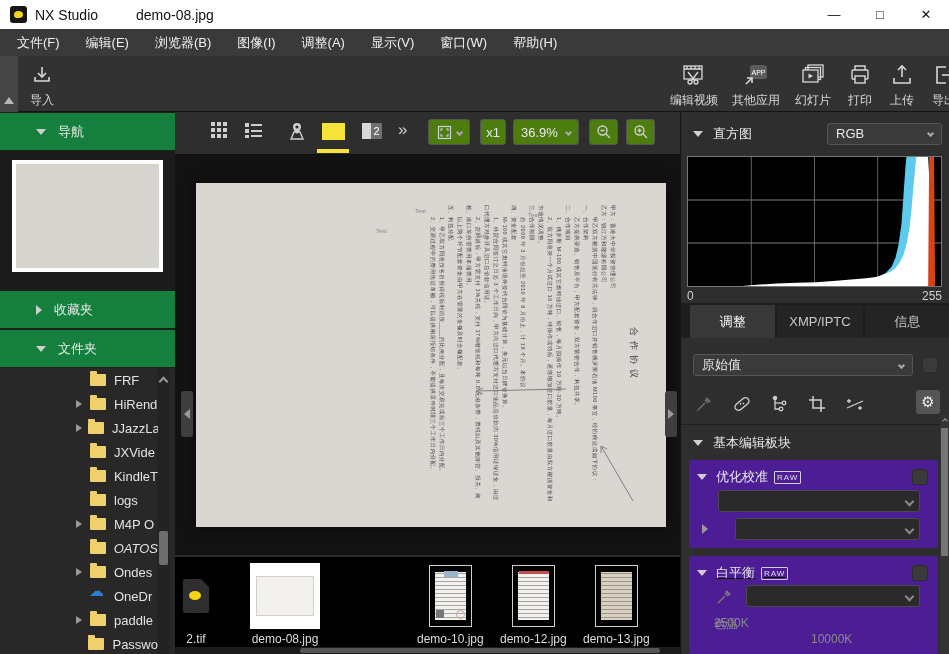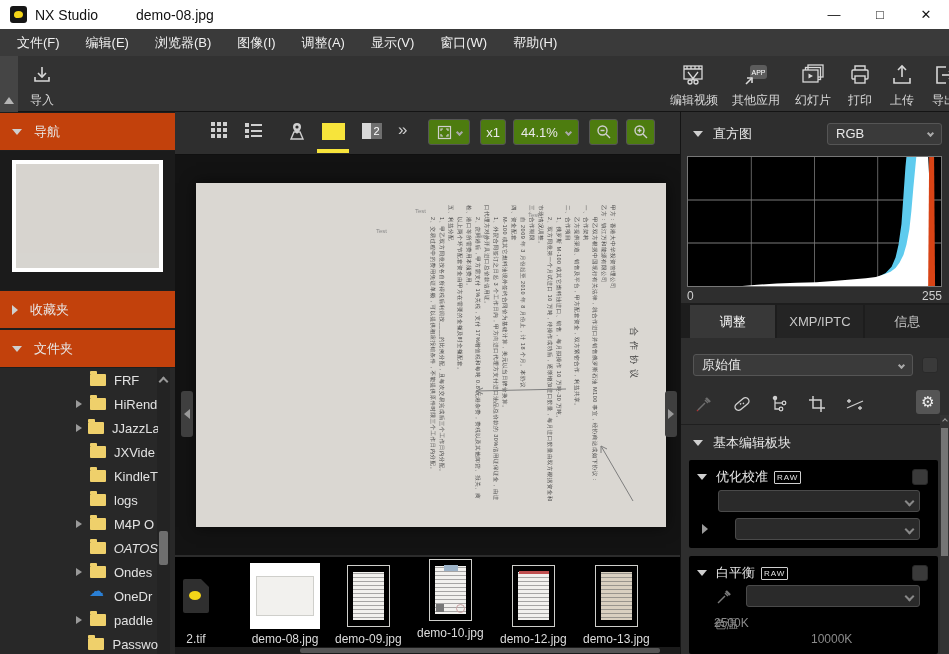--- a/index.html
+++ b/index.html
@@ -19,21 +19,21 @@
   .menuitem{color:#f0f0f0;font-size:13px;padding:0 13px;height:100%;display:flex;align-items:center;}
   
   #toolbar{position:absolute;left:0;top:56px;width:949px;height:56px;background:#323232;border-bottom:1px solid #141414;}
   #toolbar-strip{position:absolute;left:0;top:0;width:18px;height:56px;background:#454545;}
   #toolbar-strip .tri{position:absolute;left:4px;bottom:8px;width:0;height:0;border-left:5px solid transparent;border-right:5px solid transparent;border-bottom:7px solid #b5b5b5;}
   .tbtn{position:absolute;top:6px;display:flex;flex-direction:column;align-items:center;gap:4px;color:#d8d8d8;font-size:12px;}
   .tbtn .ticon{height:26px;display:flex;align-items:center;justify-content:center;}
   svg{display:block;}
   
   #sidebar{position:absolute;left:0;top:112px;width:175px;height:542px;background:#282828;overflow:hidden;}
-  .sechead{height:39px;display:flex;align-items:center;color:#e8e8e8;font-size:13px;background:#c2410c;border-bottom:1px solid #1e1e1e;border-top:1px solid #1e1e1e;}
+  .sechead{height:39px;display:flex;align-items:center;color:#e8e8e8;font-size:13px;background:#15803d;border-bottom:1px solid #1e1e1e;border-top:1px solid #1e1e1e;padding-left:24px;}
   .sechead .arrow{margin:0 12px 0 12px;}
   .tri-down{width:0;height:0;border-left:5px solid transparent;border-right:5px solid transparent;border-top:6px solid #cfcfcf;}
   .tri-right{width:0;height:0;border-top:5px solid transparent;border-bottom:5px solid transparent;border-left:6px solid #cfcfcf;}
   #navthumb{height:139px;background:#1b1b1b;position:relative;}
   .navphoto{position:absolute;left:12px;top:9px;width:151px;height:112px;background:#fff;padding:4px;}
   .navphoto .ph{width:100%;height:100%;background:#d7d4cf;position:relative;overflow:hidden;}
   .streaks-v{background:#d7d4cf repeating-linear-gradient(90deg,rgba(70,70,70,.45) 0 1px,transparent 1px 5px);}
   .ph .mask-r{position:absolute;right:0;top:0;width:30%;height:100%;background:rgba(215,212,207,.85);}
   .ph .mask-b{position:absolute;left:0;bottom:0;width:100%;height:14%;background:rgba(215,212,207,.8);}
   #foldertree{position:relative;height:302px;}
@@ -84,21 +84,21 @@
   .dd{background:#3a3a3a;border:1px solid #555;border-radius:3px;color:#e8e8e8;font-size:13px;display:flex;align-items:center;padding:0 8px;position:relative;}
   .dd .chevend{margin-left:auto;}
   #histo-plot{position:absolute;left:6px;top:44px;width:255px;height:131px;background:#000;border:1px solid #777;}
   #histo-axis{position:absolute;left:6px;top:177px;width:255px;display:flex;justify-content:space-between;color:#cfcfcf;font-size:12px;}
   #tabs{position:absolute;left:0;top:191px;width:269px;height:35px;background:#1d1d1d;display:flex;gap:2px;padding-left:9px;}
   .tab{flex:1;display:flex;align-items:center;justify-content:center;font-size:13px;color:#c8c8c8;background:#242424;margin-top:2px;}
   .tab.active{background:#383838;color:#fff;}
   #adjpanel{position:absolute;left:0;top:226px;width:269px;height:316px;background:#2e2e2e;}
   .checkbox{width:16px;height:16px;background:#3a3a3a;border:1px solid #2a2a2a;border-radius:3px;}
   .gearbox{position:absolute;right:10px;top:0;width:24px;height:24px;background:#555;border-radius:3px;color:#f0f0f0;display:flex;align-items:center;justify-content:center;font-size:15px;}
-  .card{position:absolute;left:8px;width:249px;background:#000000;border-radius:2px;}
+  .card{position:absolute;left:8px;width:249px;background:#4c1d95;border-radius:2px;}
   .cardhead{display:flex;align-items:center;color:#e8e8e8;font-size:13px;padding:8px 10px 4px 8px;}
   .rawbadge{border:1px solid #cfcfcf;color:#e0e0e0;font-size:8px;padding:0 2px;margin-left:6px;letter-spacing:1px;border-radius:1px;line-height:11px;}
   .ddempty{background:#2a2a2a;border:1px solid #4a4a4a;border-radius:3px;height:22px;position:relative;}
   .ddempty .chevend{position:absolute;right:6px;top:7px;border-color:#888;}
   .dimlabel{color:#8a8a8a;font-size:12px;}
   #rp-scroll{position:absolute;right:0;top:303px;width:9px;height:239px;background:#333;}
   #rp-scroll .chevbox{position:absolute;top:0;left:0;width:9px;height:12px;display:flex;align-items:center;justify-content:center;background:#333;}
   #rp-scroll .thumb{position:absolute;left:1px;top:13px;width:7px;height:128px;background:#757575;}
 </style>
 </head>
@@ -371,21 +371,21 @@
         <svg width="15" height="15" viewBox="0 0 15 15">
             <g stroke="#cfcfcf" stroke-width="1.2" fill="none">
               <rect x="1.5" y="1.5" width="12" height="12"></rect>
               <path d="M4 6V4h2M11 6V4H9M4 9v2h2M11 9v2H9"></path>
             </g>
           </svg>
         <span class="chev down" style="border-color:#aaa;width:5px;height:5px;"></span>
       </div>
       <div class="vt ctrlbox" style="left:305px;top:7px;width:26px;height:26px;">x1</div>
       <div class="vt ctrlbox" style="left:338px;top:7px;width:66px;height:26px;justify-content:flex-start;padding:0 7px;">
-        <span>44.1%</span>
+        <span>36.9%</span>
         <span class="chev down chevend" style="border-color:#aaa;width:5px;height:5px;margin-left:auto;"></span>
       </div>
       <div class="vt ctrlbox" style="left:414px;top:7px;width:29px;height:26px;">
         <svg width="16" height="16" viewBox="0 0 16 16">
             <g stroke="#cfcfcf" stroke-width="1.4" fill="none">
               <circle cx="6.5" cy="6.5" r="4.5"></circle>
               <path d="M10 10l4 4M4.5 6.5h4"></path>
             </g>
           </svg>
       </div>
@@ -452,27 +452,21 @@
             <div class="tif-icon"></div>
           </div>
           <div class="fs-label">2.tif</div>
         </div>
         <div class="fs-item" style="left: 75px; top: 6px;">
           <div class="fs-frame" style="width:70px;height:66px;">
             <div class="thumb-doc streaks-v" style="width:58px;height:40px;"></div>
           </div>
           <div class="fs-label">demo-08.jpg</div>
         </div>
-        <div class="fs-item" style="left: 160px; top: 6px;">
-          <div style="height:66px;display:flex;align-items:center;">
-            <div class="thumb-doc streaks-h" style="width:43px;height:62px;background-color:#f2f1ee;padding:6px 5px;position:relative;"></div>
-          </div>
-          <div class="fs-label">demo-09.jpg</div>
-        </div>
-        <div class="fs-item" style="left: 242px; top: 0;">
+        <div class="fs-item" style="left: 242px; top: 6px;">
           <div style="height:66px;display:flex;align-items:center;">
             <div class="thumb-doc streaks-h" style="width:43px;height:62px;background-color:#f2f1ee;padding:6px 5px;position:relative;">
               <div style="position:absolute;left:14px;top:5px;width:14px;height:6px;background:#9db3c8;"></div>
               <div style="position:absolute;left:6px;bottom:8px;width:8px;height:8px;background:#777;"></div>
               <div style="position:absolute;right:6px;bottom:7px;width:9px;height:9px;border-radius:50%;border:1px solid #c8a0a0;"></div>
             </div>
           </div>
           <div class="fs-label">demo-10.jpg</div>
         </div>
         <div class="fs-item" style="left: 325px; top: 6px;">

